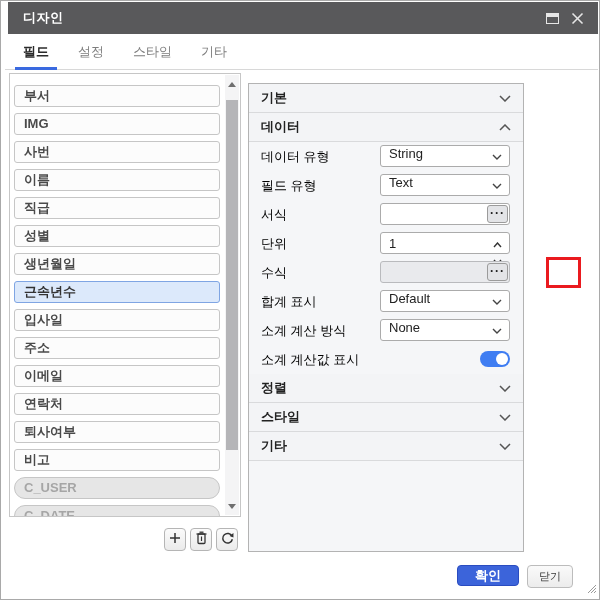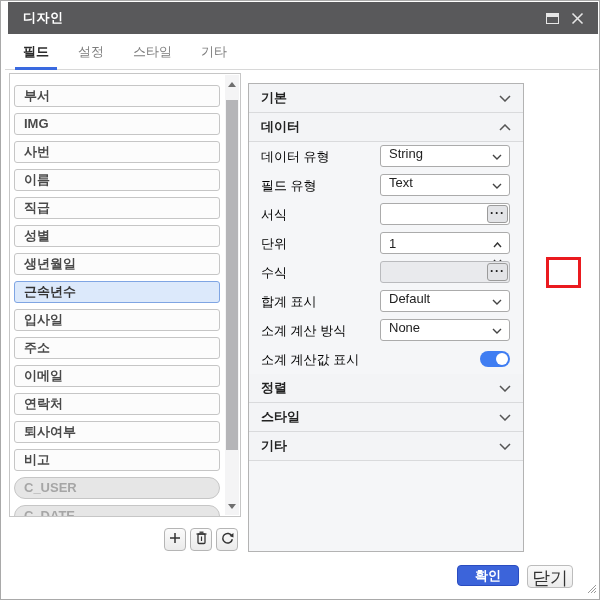--- a/index.html
+++ b/index.html
@@ -64,21 +64,21 @@
   .spin-chevs { position:absolute; right:7px; top:3px; display:flex; flex-direction:column; gap:2px; align-items:center; }
   .toggle { position:absolute; right:13px; top:6px; width:30px; height:16px; border-radius:9px; background:#3f7df2; border:none; }
   .toggle::after { content:""; position:absolute; right:2px; top:2px; width:12px; height:12px; border-radius:50%; background:#fff; }
   .red-box { position:absolute; left:545px; top:256px; width:35px; height:31px; border:3px solid #ea1a1f; z-index:9; }
 
   
   .footer-btns { position:absolute; top:564px; right:26px; display:flex; gap:8px; }
   .btn-ok { width:62px; height:21px; background:#3c64da; border:1px solid #2a4cc0; border-radius:4px;
     color:#fff; font-weight:bold; font-size:13px; font-family:inherit; }
   .btn-close { width:46px; height:23px; background:linear-gradient(#fafafa,#ececec); border:1px solid #bcbcbc;
-    border-radius:4px; color:#333; font-size:18px; font-family:inherit; }
+    border-radius:4px; color:#333; font-size:11px; font-family:inherit; }
   .resize-grip { position:absolute; right:3px; bottom:3px; }
 </style>
 </head>
 <body>
 
 <div class="dialog">
 
   <div class="titlebar">
     <span class="title">디자인</span>
     <span class="win-controls">

